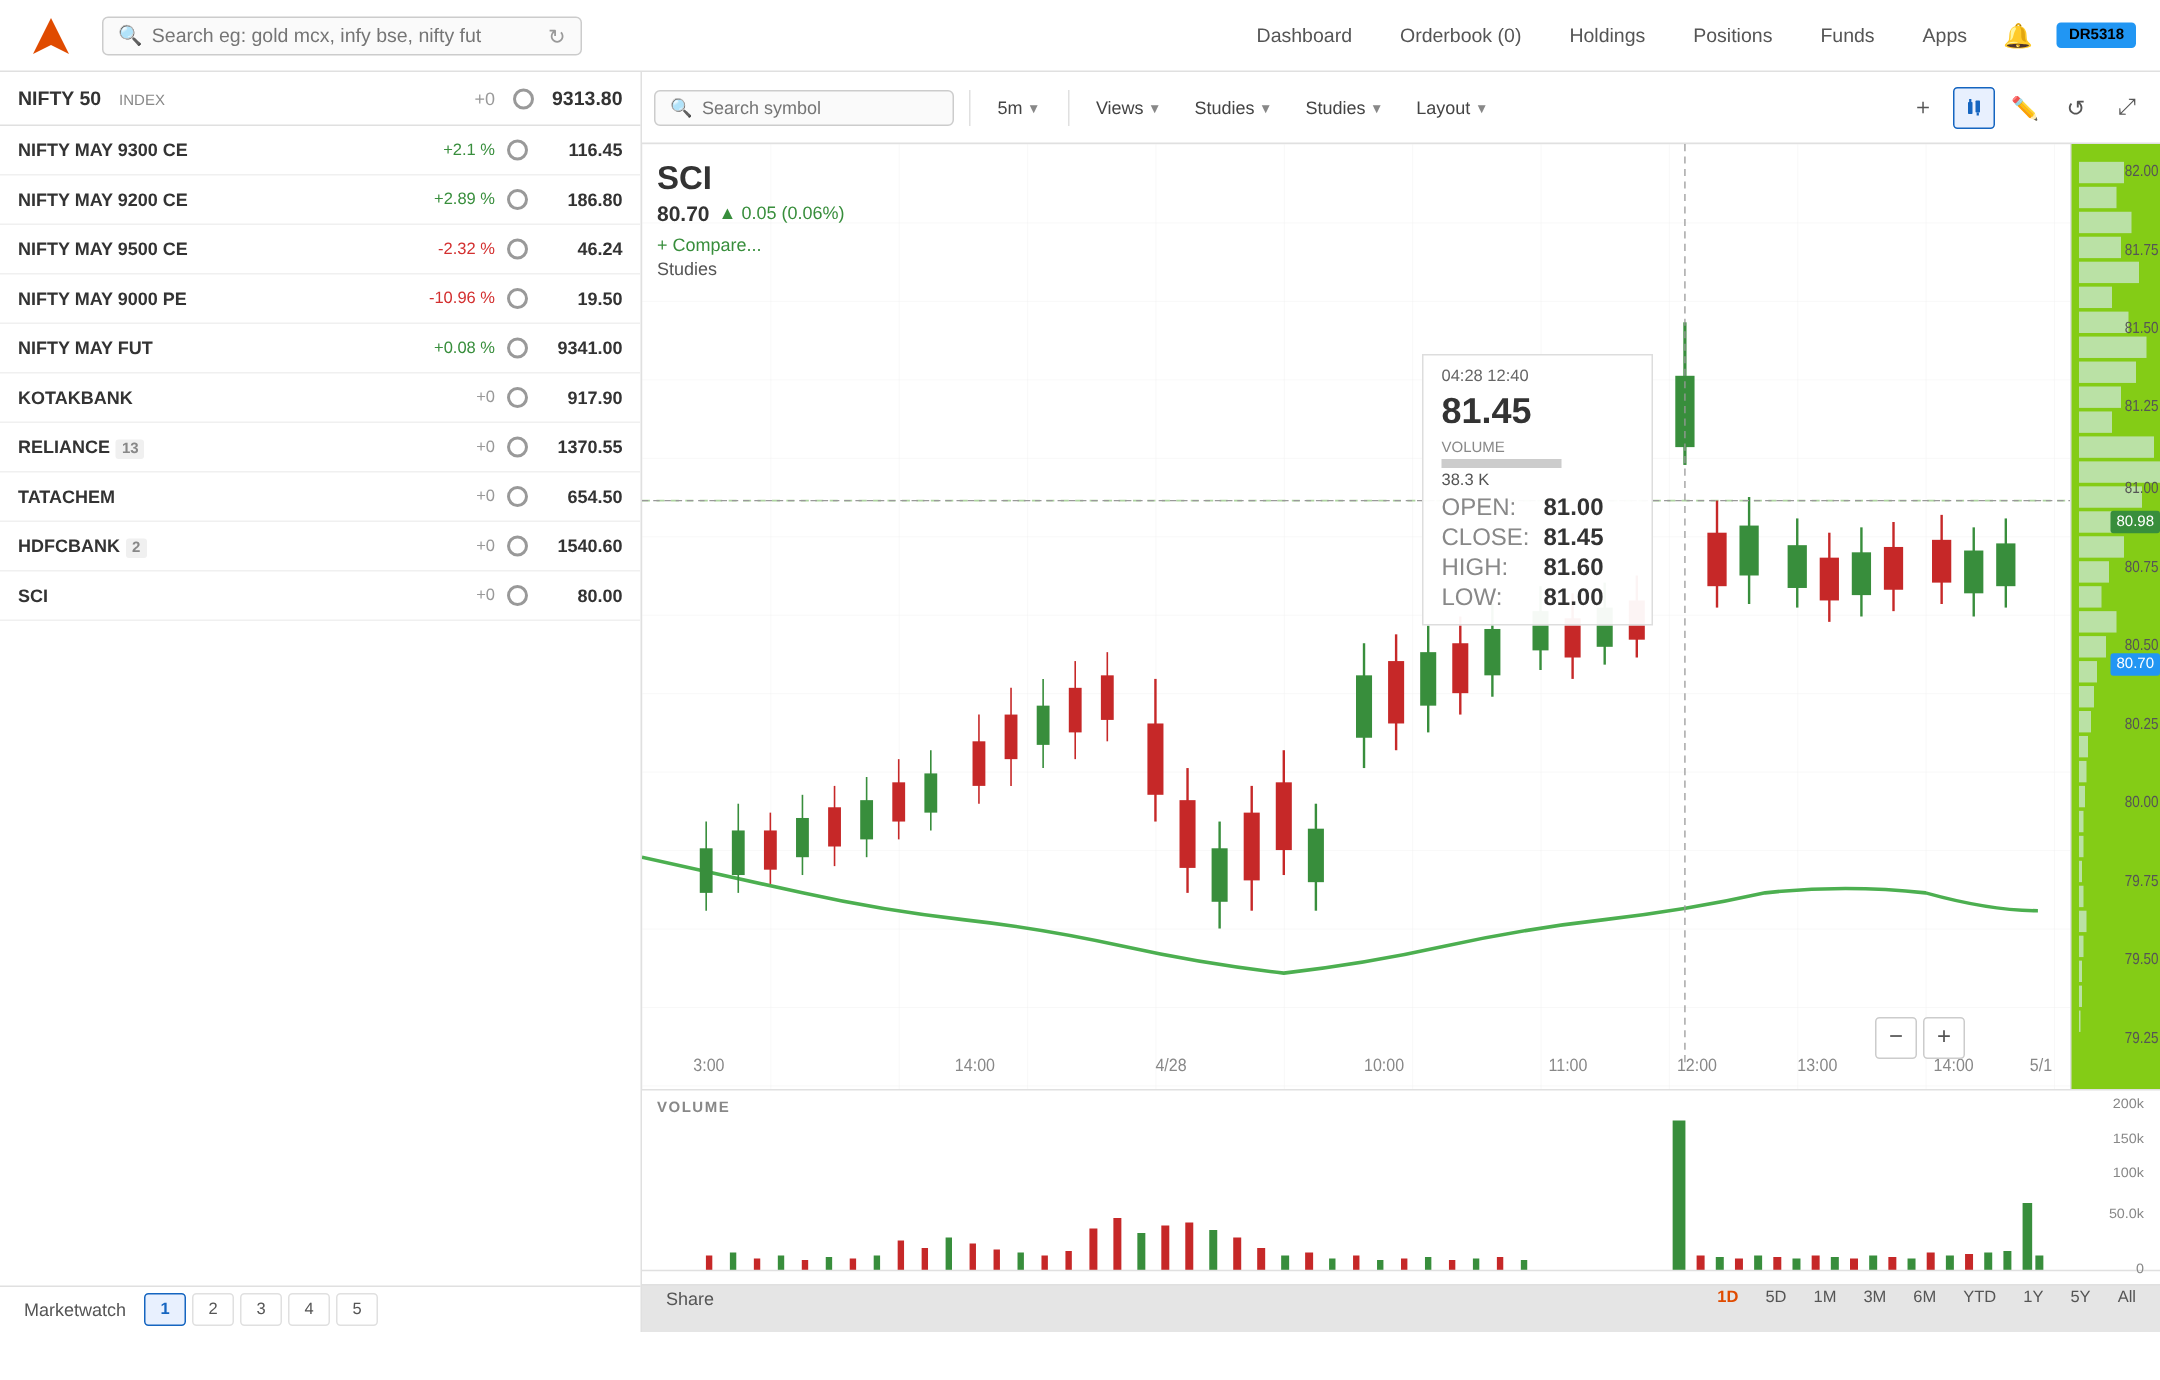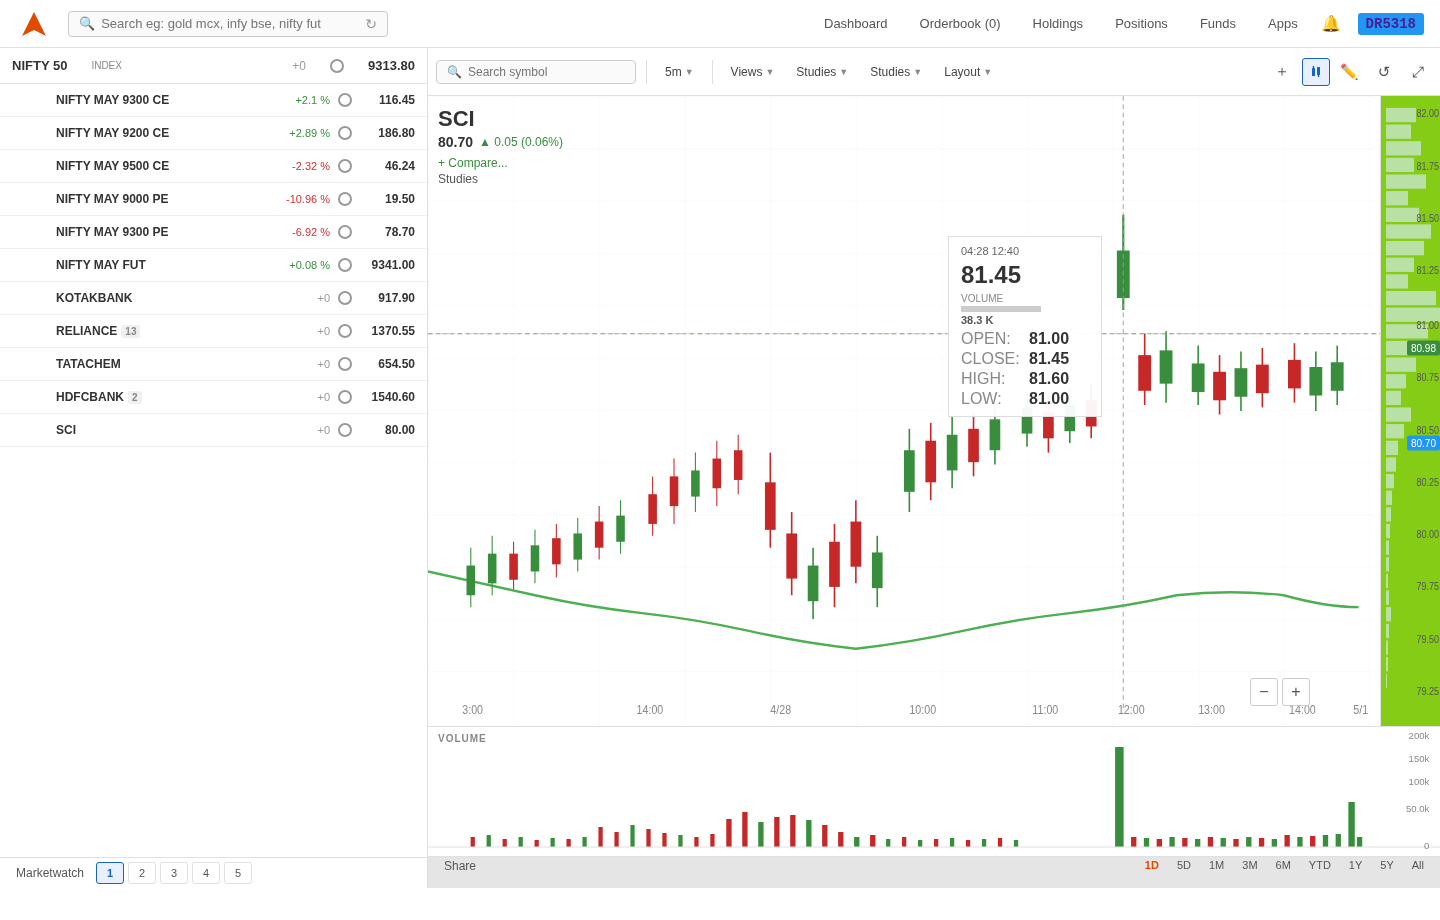--- a/index.html
+++ b/index.html
@@ -15,39 +15,39 @@
     .search-bar {
       display: flex; align-items: center; border: 1px solid #ccc; border-radius: 4px;
       padding: 4px 10px; gap: 6px; flex: 1; max-width: 320px; background: #fafafa;
     }
     .search-bar input { border: none; background: transparent; outline: none; font-size: 13px; color: #666; width: 100%; }
     .search-bar .refresh-icon { color: #999; font-size: 14px; cursor: pointer; }
     .nav-links { display: flex; align-items: center; gap: 32px; margin-left: auto; margin-right: 16px; }
     .nav-link { font-size: 13px; color: #555; cursor: pointer; text-decoration: none; }
     .nav-icons { display: flex; align-items: center; gap: 16px; }
     .bell-icon, .user-badge { cursor: pointer; }
-    .user-badge { background: #2196f3; color: #4c1d95; font-size: 14px; padding: 3px 8px; border-radius: 3px; font-weight: bold; font-family: Liberation Mono, monospace; }
+    .user-badge { background: #2196f3; color: #000000; font-size: 10px; padding: 3px 8px; border-radius: 3px; font-weight: bold; }
 
     
     .main-layout { display: flex; height: calc(920px - 48px - 32px); }
 
     
     .watchlist { width: 428px; min-width: 428px; border-right: 1px solid #e0e0e0; display: flex; flex-direction: column; }
-    .watchlist-header { display: flex; align-items: center; padding: 10px 12px; border-bottom: 1px solid #e0e0e0; gap: 20px; }
+    .watchlist-header { display: flex; align-items: flex-end; padding: 10px 12px; border-bottom: 1px solid #e0e0e0; gap: 8px; }
     .nifty-label { font-size: 13px; font-weight: bold; color: #333; }
     .nifty-index { font-size: 10px; color: #888; text-transform: uppercase; margin-left: 4px; }
     .nifty-change { font-size: 12px; color: #999; margin-left: auto; }
     .nifty-circle { width: 14px; height: 14px; border: 2px solid #999; border-radius: 50%; margin: 0 4px; }
     .nifty-price { font-size: 13px; font-weight: bold; color: #333; }
 
     .watchlist-item {
       display: flex; align-items: center; padding: 9px 12px;
       border-bottom: 1px solid #f0f0f0; cursor: pointer;
     }
-    .item-name { font-size: 12px; font-weight: bold; color: #333; flex: 1; margin-left: 44px; }
+    .item-name { font-size: 12px; font-weight: bold; color: #333; flex: 1; }
     .item-badge { font-size: 10px; color: #888; background: #f0f0f0; padding: 1px 4px; border-radius: 2px; margin-left: 4px; }
     .item-change { font-size: 11px; min-width: 70px; text-align: right; }
     .item-change.positive { color: #388e3c; }
     .item-change.negative { color: #d32f2f; }
     .item-change.neutral { color: #999; }
     .item-circle { width: 14px; height: 14px; border: 2px solid #999; border-radius: 50%; margin: 0 8px; flex-shrink: 0; }
     .item-price { font-size: 12px; font-weight: bold; color: #333; min-width: 55px; text-align: right; }
 
     
     .chart-area { flex: 1; display: flex; flex-direction: column; background: #fff; }
@@ -92,21 +92,21 @@
     
     .chart-tooltip {
       position: absolute; background: rgba(255,255,255,0.95); border: 1px solid #ddd;
       padding: 8px 12px; font-size: 12px; color: #333; z-index: 20;
       top: 140px; left: 520px;
     }
     .tooltip-time { font-size: 11px; color: #666; margin-bottom: 4px; }
     .tooltip-price { font-size: 24px; font-weight: bold; color: #333; }
     .tooltip-vol-label { font-size: 10px; color: #888; margin-top: 4px; }
     .tooltip-vol-bar { width: 80px; height: 6px; background: #ccc; margin: 2px 0; }
-    .tooltip-vol-value { font-size: 11px; color: #555; font-weight: bold; }
+    .tooltip-vol-value { font-size: 11px; color: #555; }
     .tooltip-ohlc { display: grid; grid-template-columns: 60px 60px; gap: 2px 8px; margin-top: 4px; font-size: 16px; }
     .tooltip-ohlc .lbl { color: #888; }
     .tooltip-ohlc .val { color: #333; font-weight: bold; }
 
     
     .volume-panel { height: 130px; border-top: 1px solid #e0e0e0; position: relative; background: #fff; }
     .volume-label { position: absolute; top: 6px; left: 10px; font-size: 10px; color: #888; font-weight: bold; letter-spacing: 1px; }
 
     
     .bottom-bar {
@@ -203,26 +203,20 @@
     <span class="item-name">NIFTY MAY 9500 CE</span>
     <span class="item-change negative">-2.32 %</span>
     <span class="item-circle"></span>
     <span class="item-price">46.24</span>
   </div>
         <div class="watchlist-item">
     <span class="item-name">NIFTY MAY 9000 PE</span>
     <span class="item-change negative">-10.96 %</span>
     <span class="item-circle"></span>
     <span class="item-price">19.50</span>
-  </div>
-        <div class="watchlist-item">
-    <span class="item-name">NIFTY MAY 9300 PE</span>
-    <span class="item-change negative">-6.92 %</span>
-    <span class="item-circle"></span>
-    <span class="item-price">78.70</span>
   </div>
         <div class="watchlist-item">
     <span class="item-name">NIFTY MAY FUT</span>
     <span class="item-change positive">+0.08 %</span>
     <span class="item-circle"></span>
     <span class="item-price">9341.00</span>
   </div>
         <div class="watchlist-item">
     <span class="item-name">KOTAKBANK</span>
     <span class="item-change neutral">+0</span>

